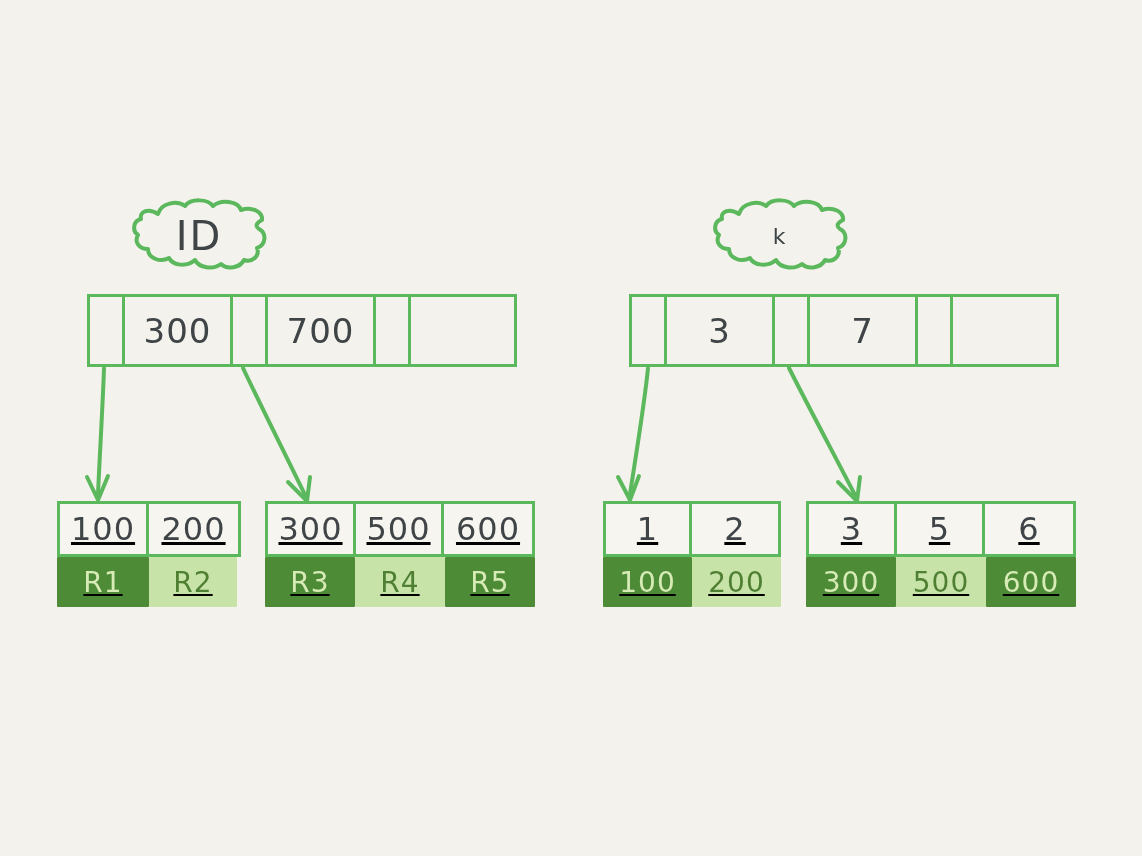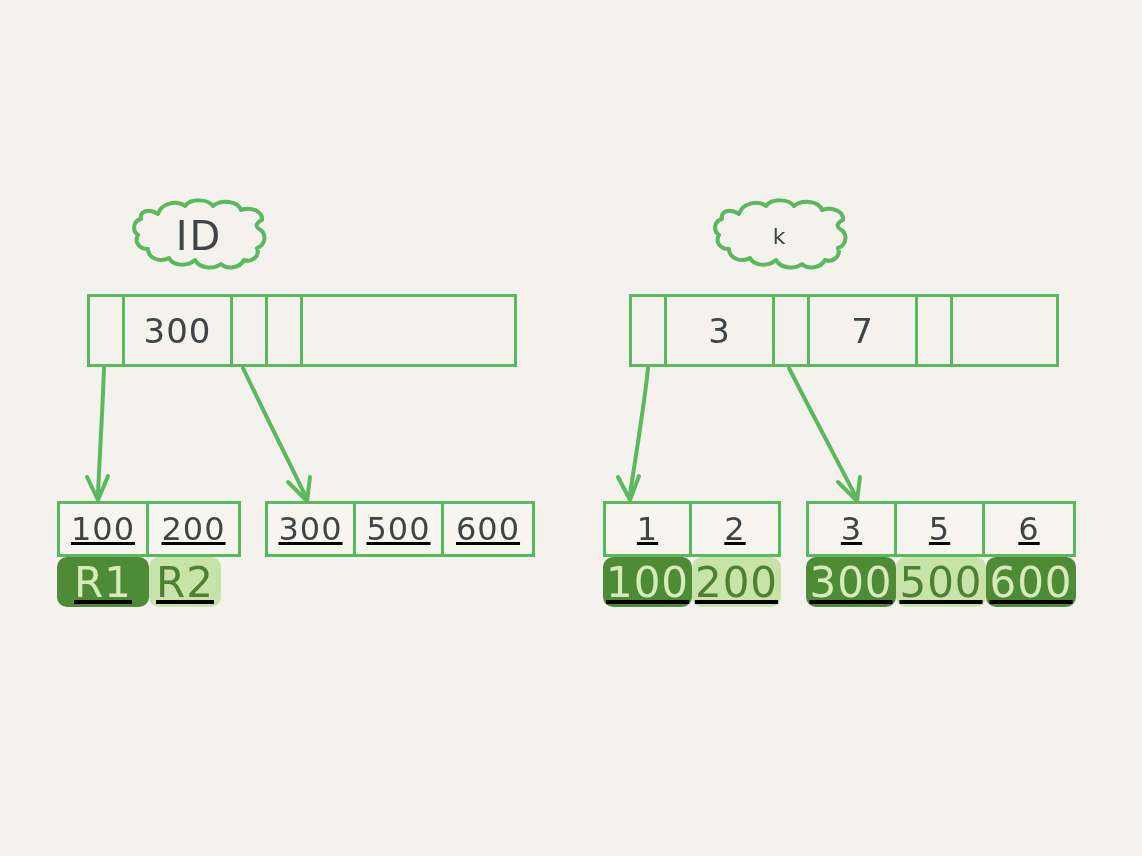--- a/index.html
+++ b/index.html
@@ -54,23 +54,23 @@
     letter-spacing:1px;
   }
   .leaf .keys .kcell:last-child{border-right:none;}
 
   .leaf .vals{
     display:flex;
     height:50px;
   }
   .leaf .vals .vcell{
     display:flex;align-items:center;justify-content:center;
-    font-size:42px;
+    font-size:28px;
     letter-spacing:1px;
-    border-radius:10px;
+    border-radius:1px;
   }
   .leaf .vals .dark{background:#4e8b36;color:#d7ebb6;}
   .leaf .vals .light{background:#c7e3a8;color:#4e7f33;}
 
   
   .cloud{position:absolute;}
   .cloud .cloud-text{
     position:absolute;left:0;top:0;width:100%;height:100%;
     display:flex;align-items:center;justify-content:center;
     color:#3f4447;
@@ -128,41 +128,47 @@
                C62,70 48,69 44,61 C35,66 23,61 23,52 C14,52 9,45 13,38
                C7,34 8,24 16,22 C14,14 24,11 33,17 Z" fill="none" stroke="#5cb85c" stroke-width="4" stroke-linecap="round" stroke-linejoin="round"></path>
     </svg>
     <div class="cloud-text">k</div>
   </div>
 
   <div class="inode" style="left:87px;top:294px;width:430px;height:73px;">
     <div class="cell ptr"></div>
     <div class="cell key">300</div>
     <div class="cell ptr"></div>
+    <div class="cell key">700</div>
     <div class="cell ptr"></div>
     <div class="cell tail"></div>
   </div>
 
   <div class="leaf" style="left:57px;top:501px;width:184px;">
     <div class="keys">
       <div class="kcell" style="width:92px">100</div>
       <div class="kcell" style="width:92px">200</div>
     </div>
     <div class="vals">
       <div class="vcell dark" style="width:92px">R1</div>
-      <div class="vcell light" style="width:72px">R2</div>
+      <div class="vcell light" style="width:88px">R2</div>
     </div>
   </div>
 
   <div class="leaf" style="left:265px;top:501px;width:270px;">
     <div class="keys">
       <div class="kcell" style="width:90px">300</div>
       <div class="kcell" style="width:90px">500</div>
       <div class="kcell" style="width:90px">600</div>
     </div>
+    <div class="vals">
+      <div class="vcell dark" style="width:90px">R3</div>
+      <div class="vcell light" style="width:90px">R4</div>
+      <div class="vcell dark" style="width:90px">R5</div>
+    </div>
   </div>
 
   <div class="inode" style="left:629px;top:294px;width:430px;height:73px;">
     <div class="cell ptr"></div>
     <div class="cell key">3</div>
     <div class="cell ptr"></div>
     <div class="cell key">7</div>
     <div class="cell ptr"></div>
     <div class="cell tail"></div>
   </div>

